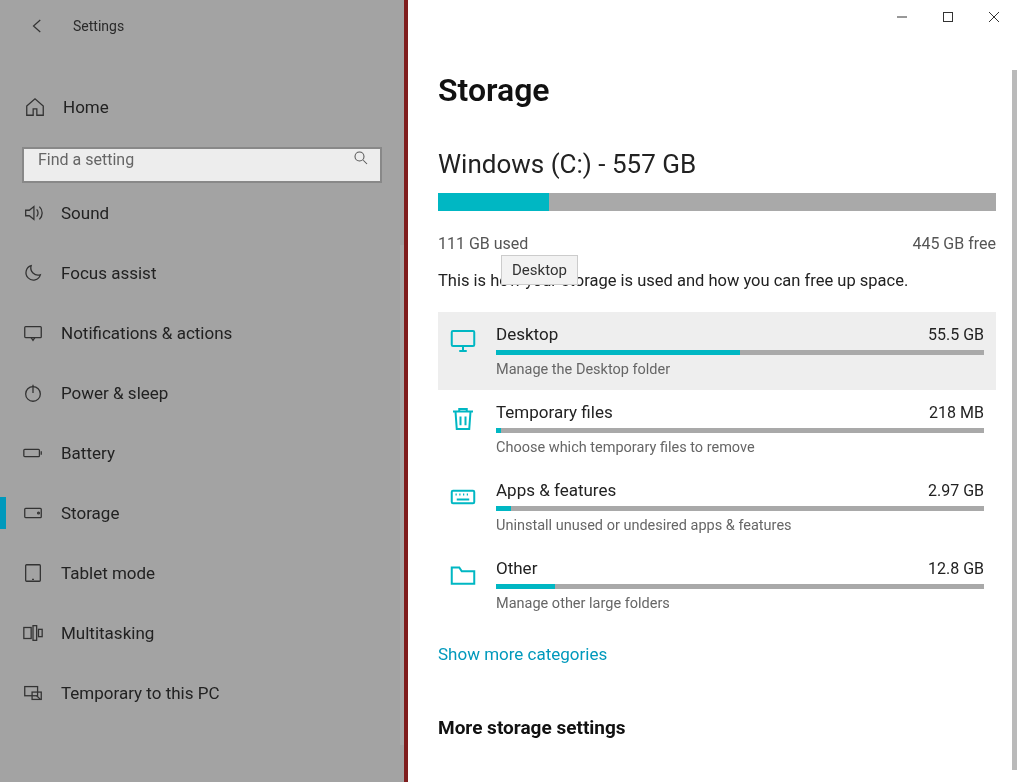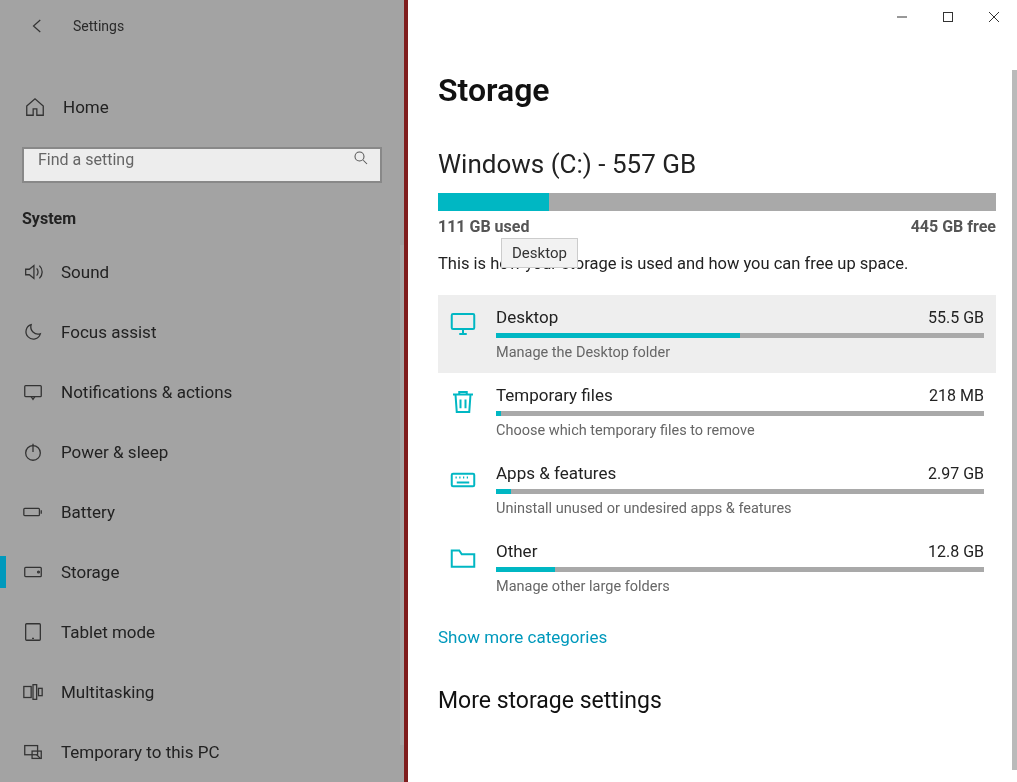--- a/index.html
+++ b/index.html
@@ -143,24 +143,23 @@
     background: #a9a9a9;
     position: relative;
   }
   .total-bar .fill {
     position: absolute; left: 0; top: 0; bottom: 0;
     background: #00b7c3;
   }
   .total-legend {
     width: 558px;
     display: flex; justify-content: space-between;
-    margin-top: 6px;
+    margin-top: 23px;
     color: #555;
     font-size: 16px;
-    font-weight: bold;
   }
   .description {
     margin-top: 18px;
     font-size: 16.5px;
     color: #222;
     position: relative;
   }
   .tooltip {
     position: absolute;
     left: 63px;
@@ -211,23 +210,23 @@
     color: #666;
   }
   .showmore {
     display: inline-block;
     margin-top: 20px;
     color: #0099bc;
     font-size: 17px;
     cursor: pointer;
   }
   .more-settings {
-    margin-top: 40px;
-    font-size: 23px;
-    font-weight: 400;
+    margin-top: 52px;
+    font-size: 19px;
+    font-weight: 700;
     color: #111;
   }
   .main-scroll {
     position: absolute;
     right: 0;
     top: 70px;
     width: 5px;
     height: 700px;
     background: #bababa;
   }
@@ -263,21 +262,20 @@
         <input type="text" placeholder="Find a setting" style="">
         <span class="sicon">
           <svg width="18" height="18" viewBox="0 0 24 24" fill="none" stroke="currentColor" stroke-width="1.4">
               <circle cx="10" cy="10" r="6"></circle>
               <path d="M15 15 L20 20"></path>
             </svg>
         </span>
       </div>
     </div>
 
-    <div class="section-label">System</div>
 
     <div class="nav" id="nav">
         <div class="nav-item">
     <span class="icon-slot">
             <svg width="22" height="22" viewBox="0 0 24 24" fill="none" stroke="currentColor" stroke-width="1.4">
               <path d="M4 9v6h4l5 4V5L8 9H4z"></path>
               <path d="M16 8c2 2 2 6 0 8"></path>
               <path d="M19 5c4 4 4 10 0 14"></path>
             </svg>
           </span>

